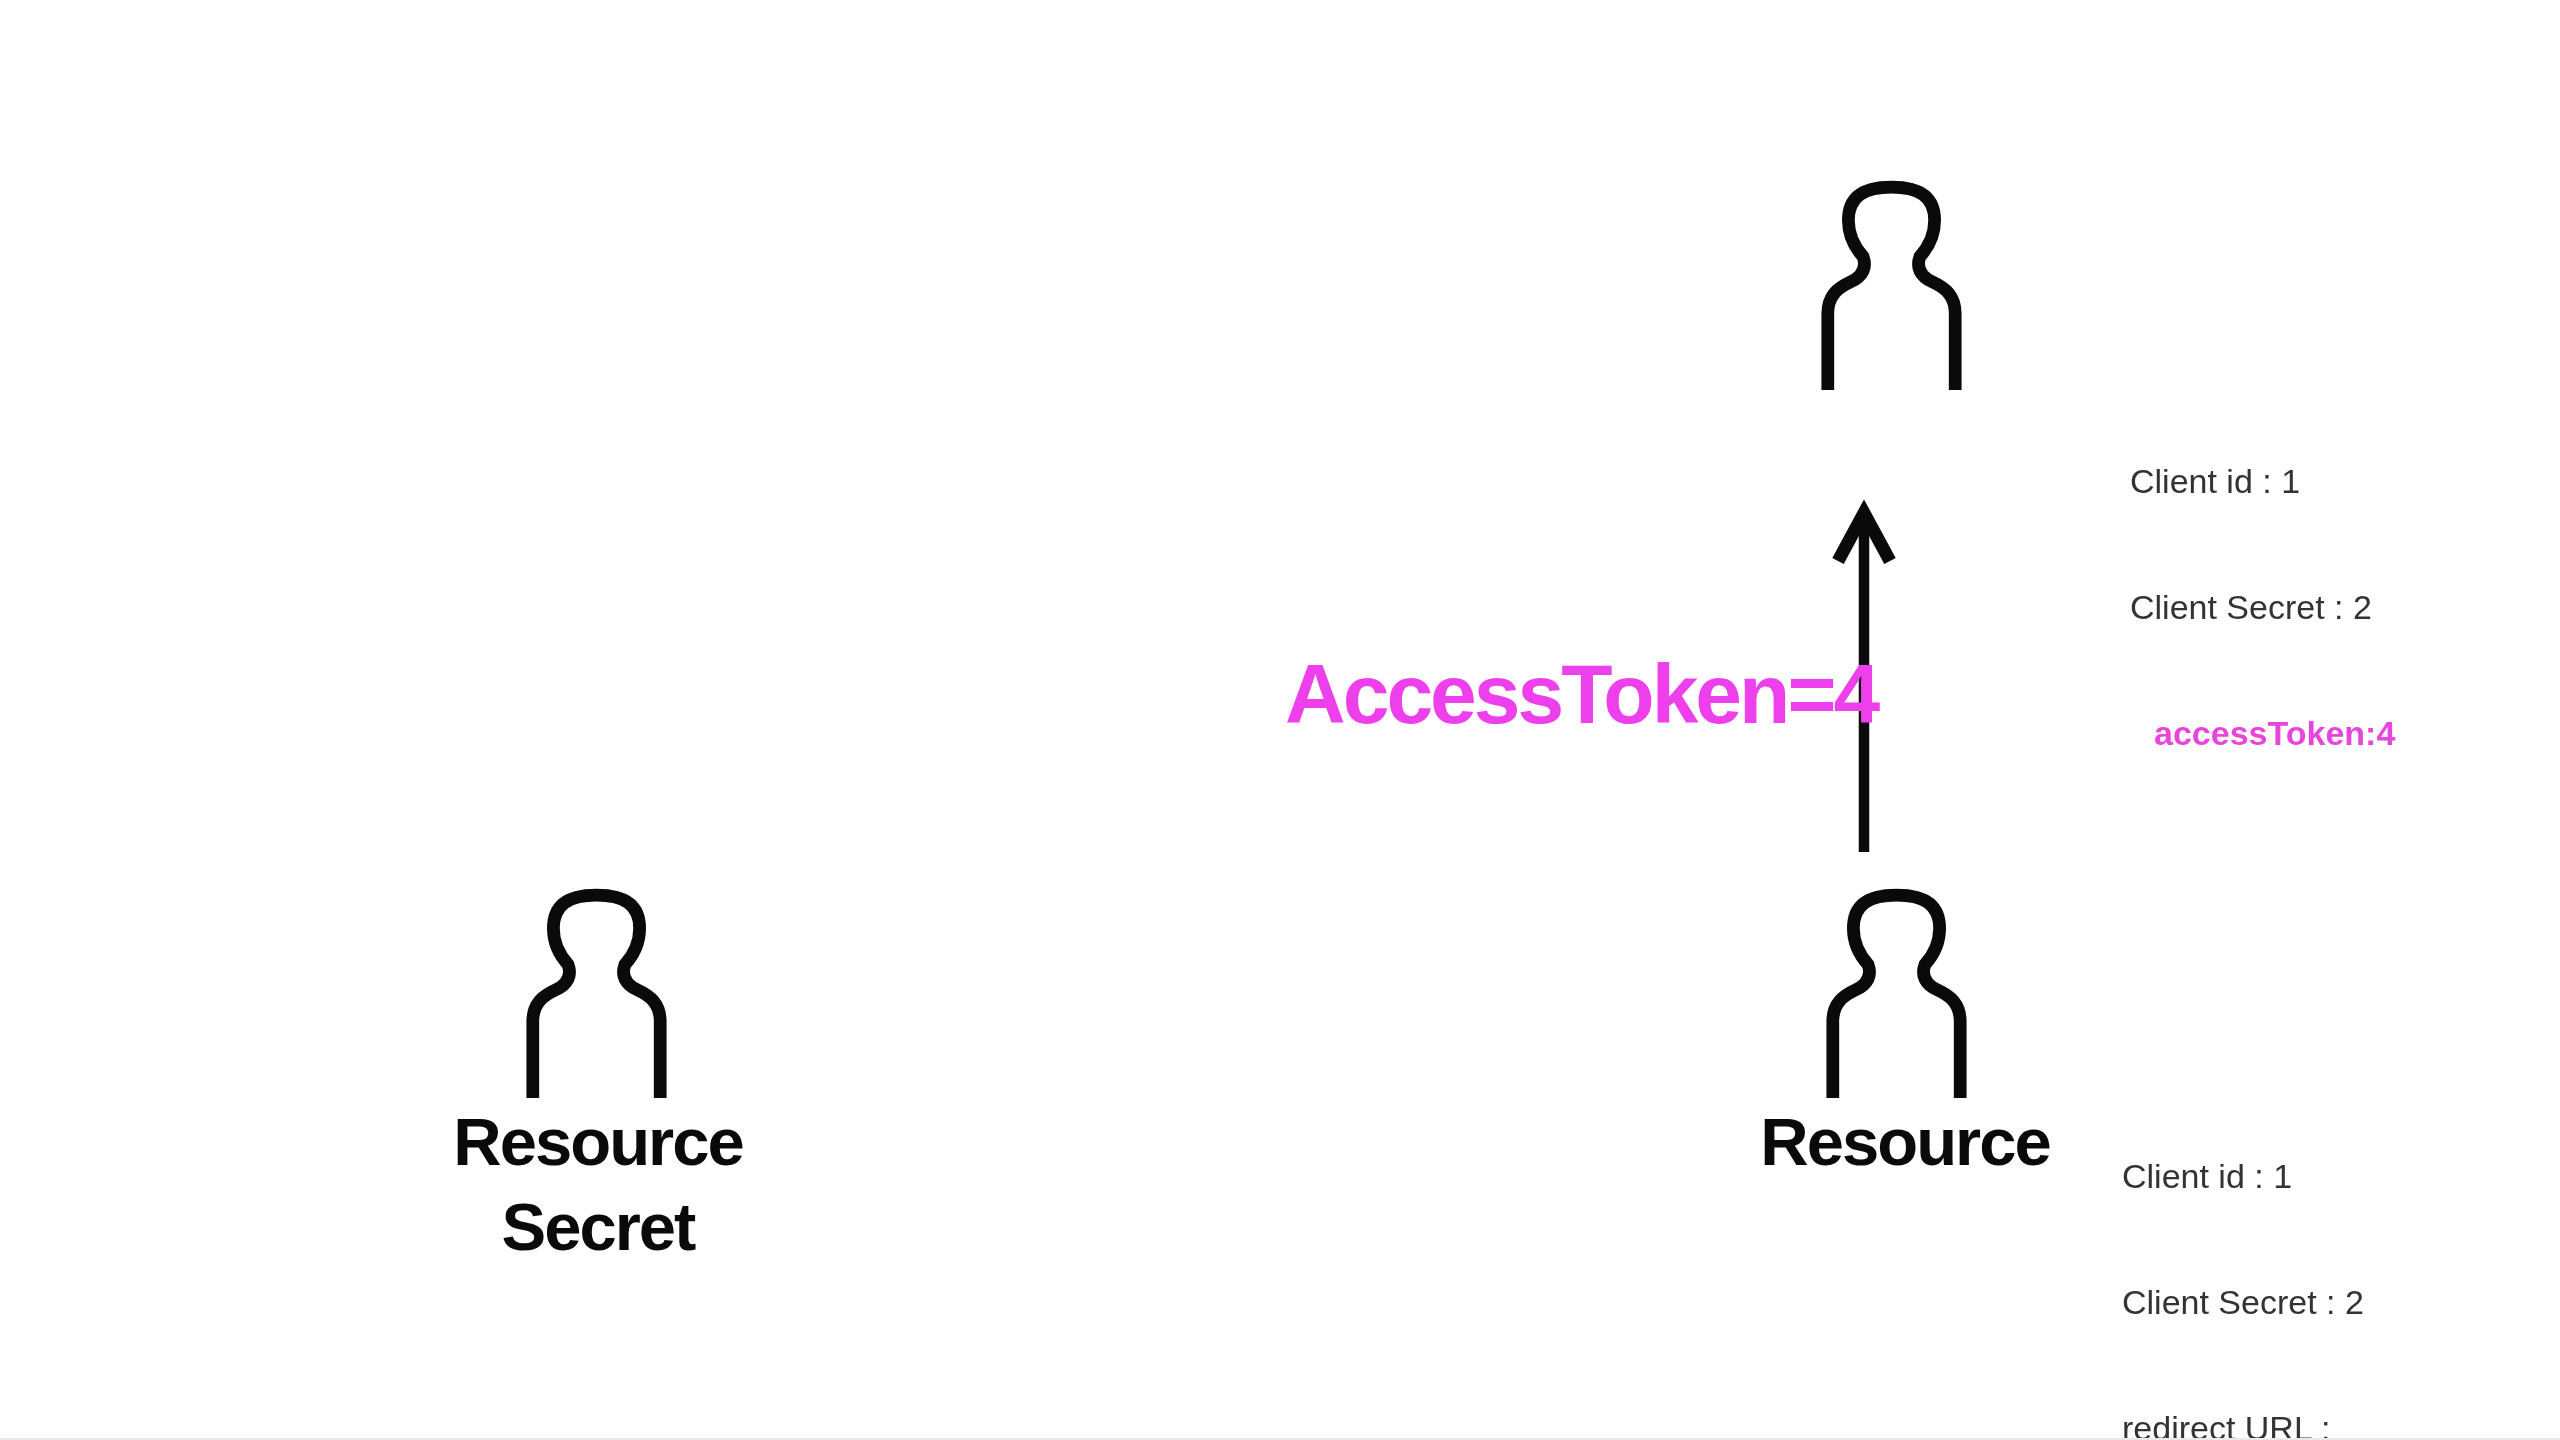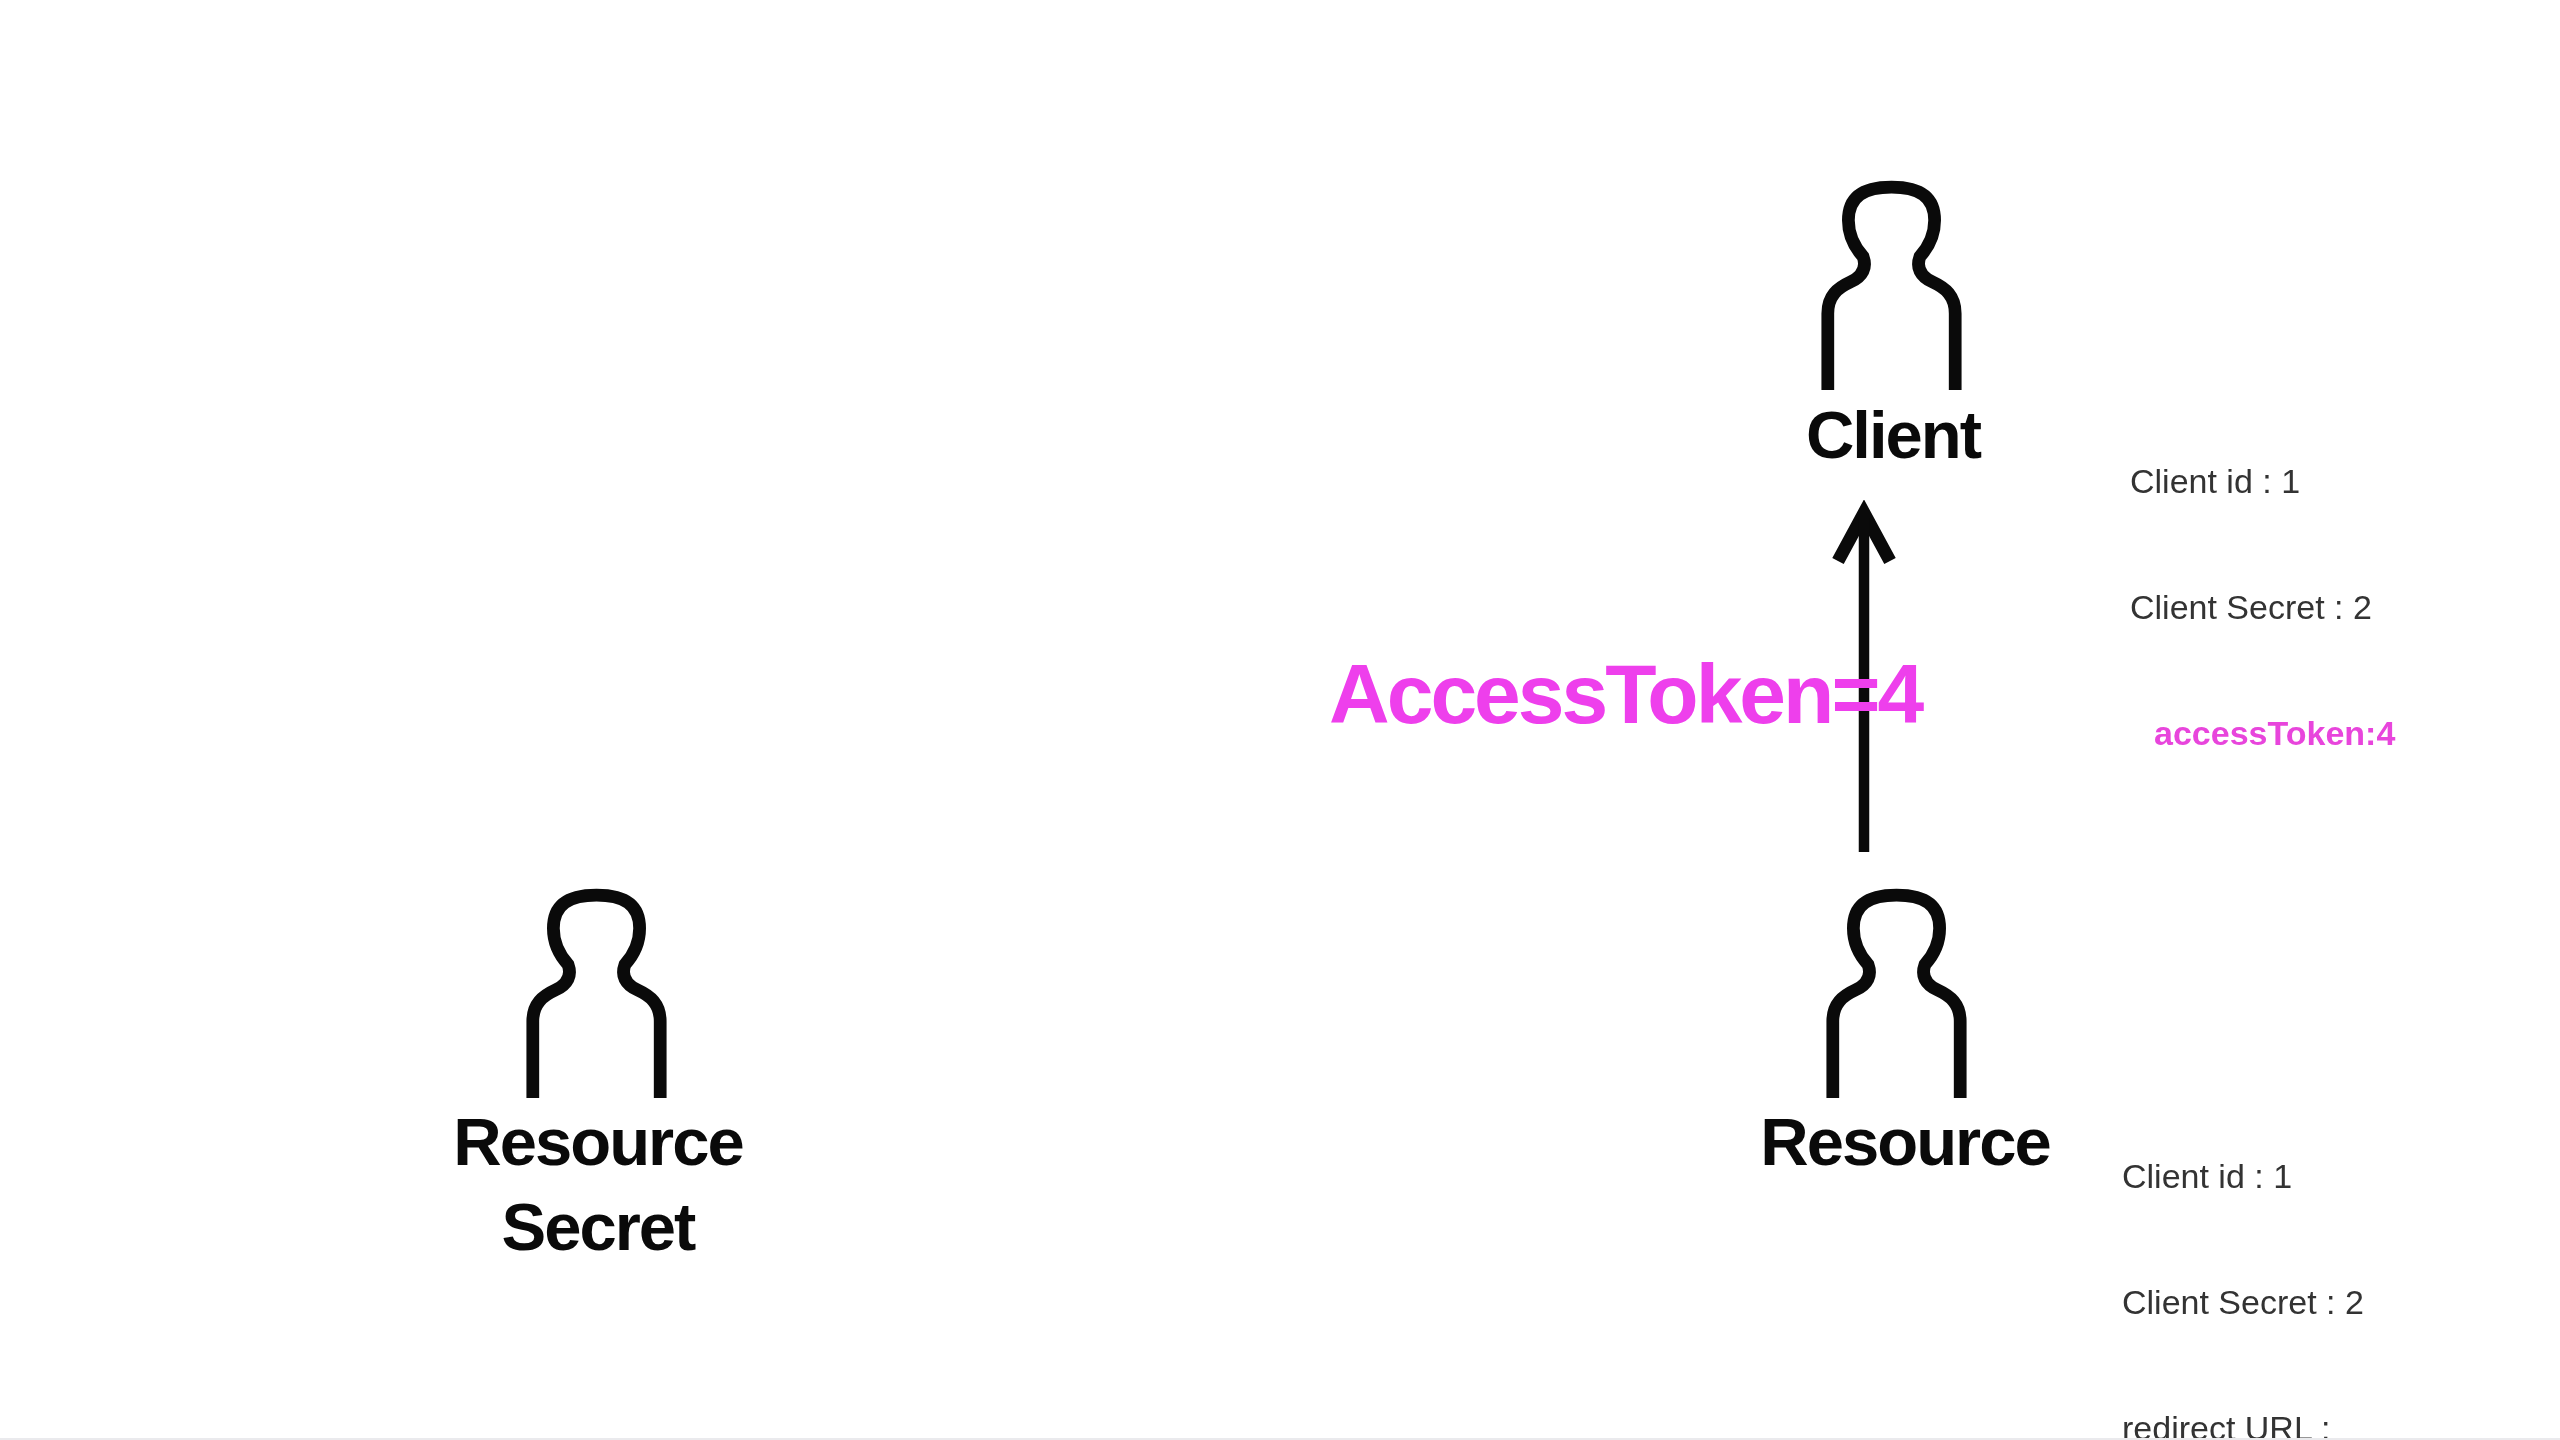--- a/index.html
+++ b/index.html
@@ -84,35 +84,34 @@
 </head>
 <body>
 
 <div class="stage">
 
   <div class="abs person-icon" style="left:1818px; top:180px;">
     <svg width="147" height="212" viewBox="0 0 150 212" aria-hidden="true">
       <path d="M 10 212 V 134 C 10 116, 20 108, 33 102 C 46 96, 50 87, 46 76 C 36 65, 31 52, 31 39 C 31 14, 48 5, 75 5 C 102 5, 119 14, 119 39 C 119 52, 114 65, 104 76 C 100 87, 104 96, 117 102 C 130 108, 140 116, 140 134 V 212"></path>
     </svg>
   </div>
-  <div class="abs actor-label" style="left:1893px; top:392px;">Client</div>
 
   <div class="abs info-block" style="left:2110px; top:376px;">
     <div class="info-line">Client id : 1</div>
     <div class="info-line">Client Secret : 2</div>
     <div class="token-line">accessToken:4</div>
   </div>
 
   <div class="abs" style="left:1824px; top:500px;">
     <svg class="flow-arrow" width="80" height="360" viewBox="0 0 80 360" aria-hidden="true">
       <polyline points="14,61 40,13 66,61" stroke-width="13"></polyline>
       <line x1="40" y1="18" x2="40" y2="352" stroke-width="10.5"></line>
     </svg>
   </div>
-  <div class="abs arrow-label" style="left:1285px; top:652px;margin-left:44px;">AccessToken=4</div>
+  <div class="abs arrow-label" style="left:1285px; top:652px;">AccessToken=4</div>
 
   <div class="abs person-icon" style="left:523px; top:888px;">
     <svg width="147" height="212" viewBox="0 0 150 212" aria-hidden="true">
       <path d="M 10 212 V 134 C 10 116, 20 108, 33 102 C 46 96, 50 87, 46 76 C 36 65, 31 52, 31 39 C 31 14, 48 5, 75 5 C 102 5, 119 14, 119 39 C 119 52, 114 65, 104 76 C 100 87, 104 96, 117 102 C 130 108, 140 116, 140 134 V 212"></path>
     </svg>
   </div>
   <div class="abs actor-label" style="left:598px; top:1099px;">
     <div>Resource</div>
     <div>Secret</div>
   </div>

